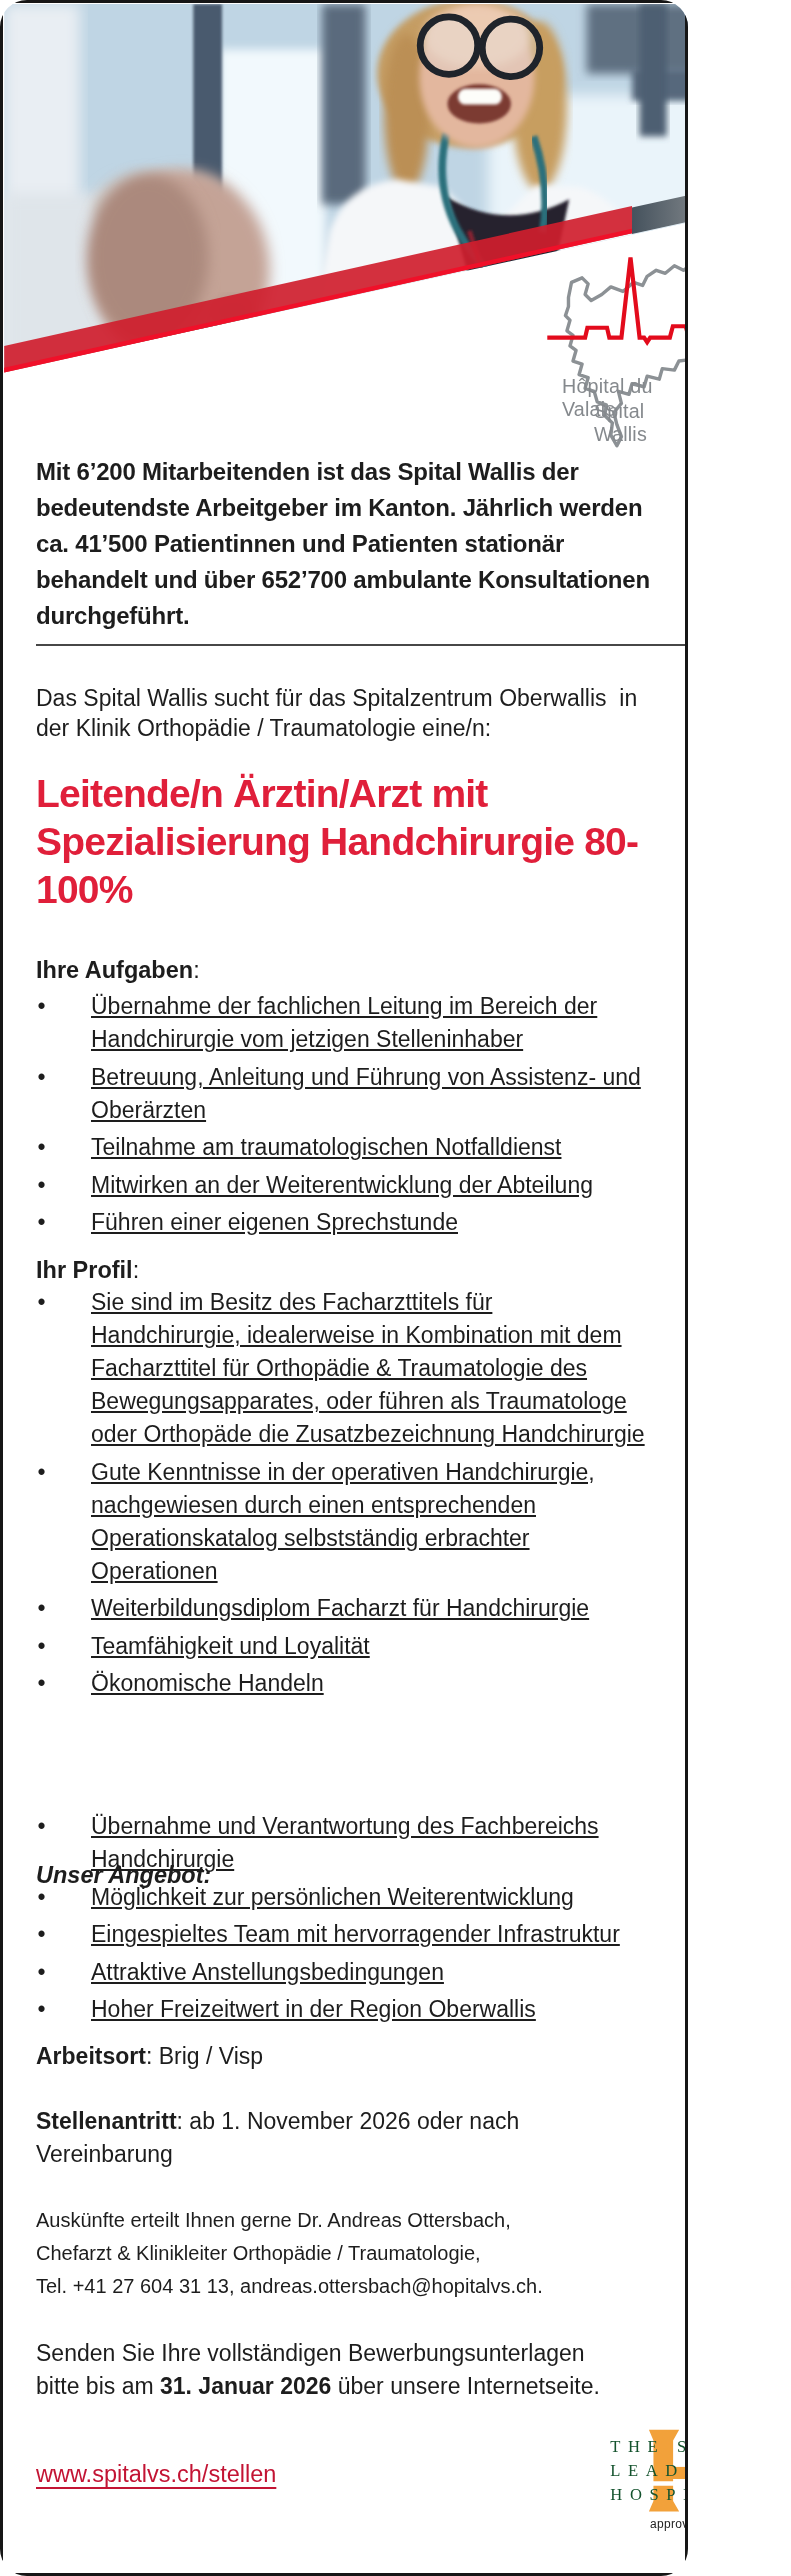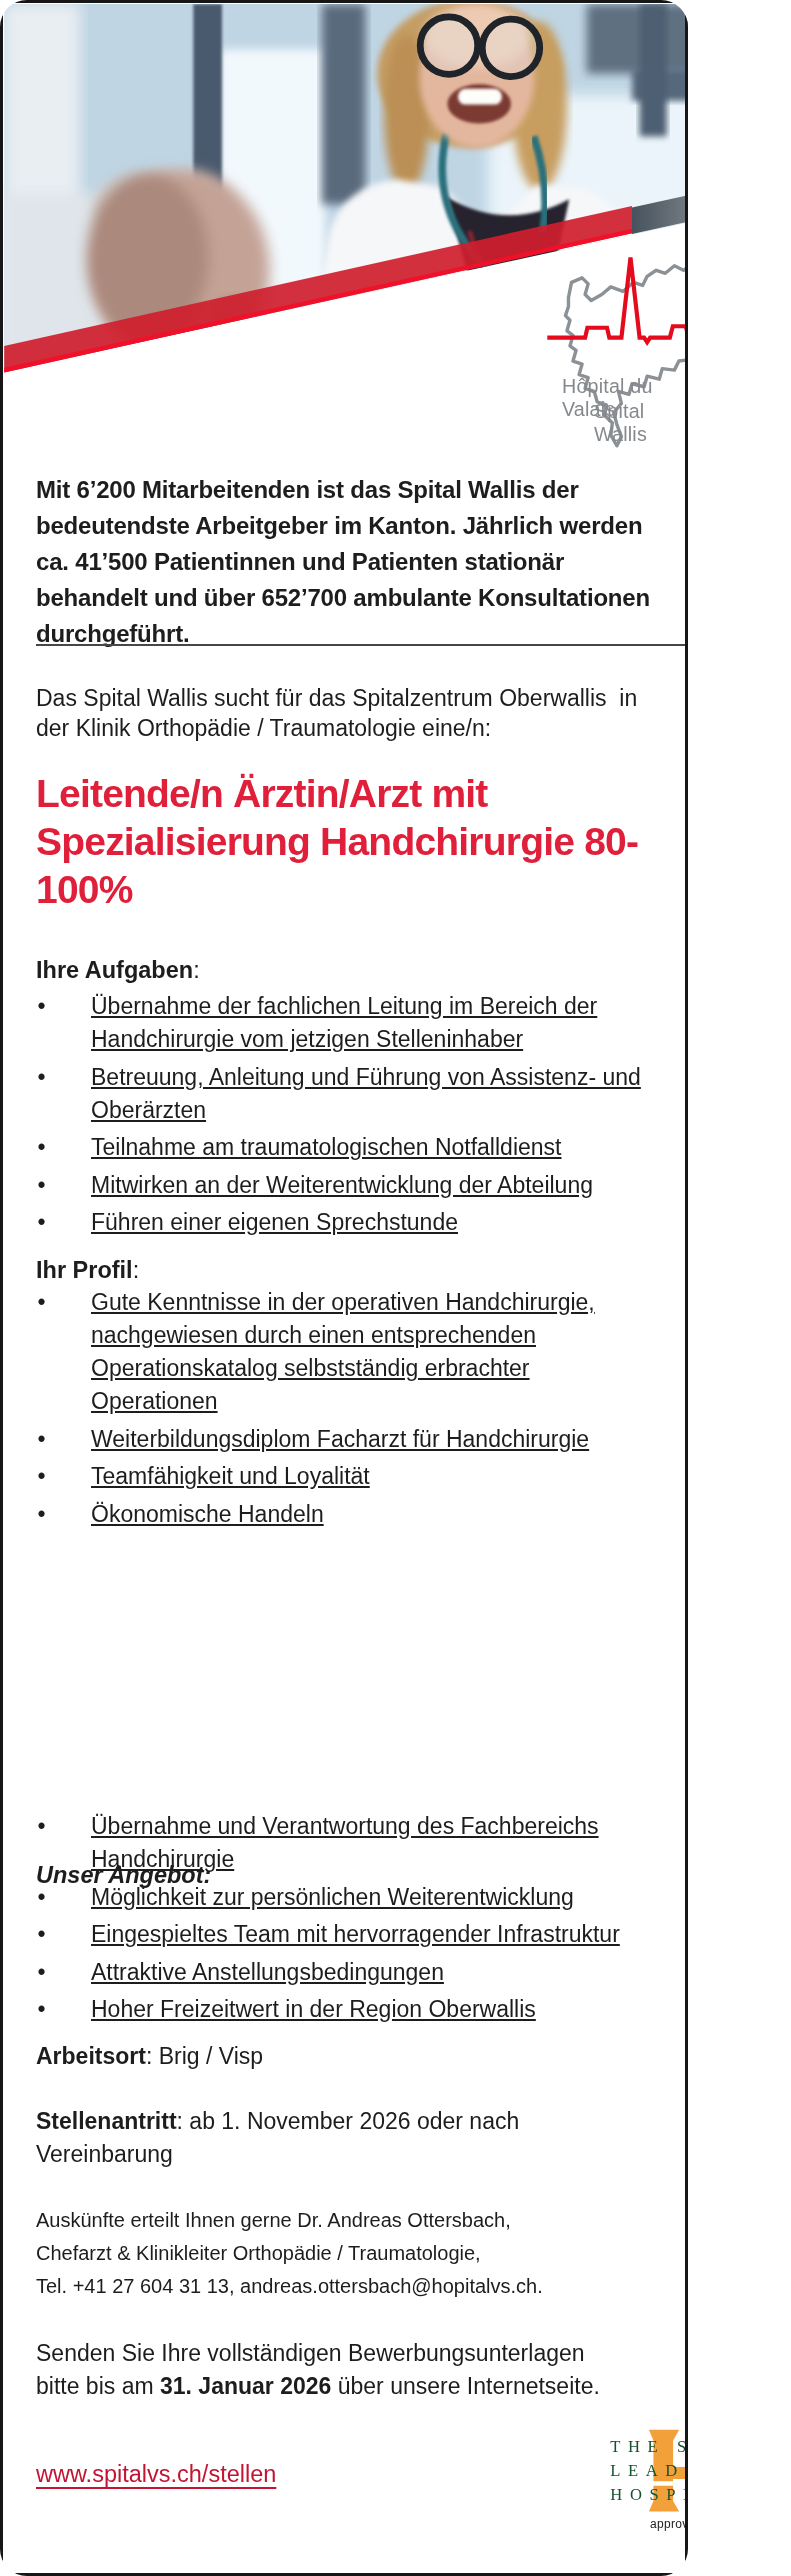--- a/index.html
+++ b/index.html
@@ -6,21 +6,21 @@
   #page{
     position:relative;width:688px;height:2576px;background:#ffffff;overflow:hidden;
     font-family:"Liberation Sans","DejaVu Sans",sans-serif;color:var(--text,#1d1d1d);border-radius:27px;
   }
   #frame{position:absolute;inset:0;border:3.8px solid var(--frame,#161616);box-sizing:border-box;pointer-events:none;z-index:50;}
   #header-art{position:absolute;left:3.8px;top:3.8px;z-index:1;}
   .hv-logo-line{position:absolute;left:562px;color:var(--logo_text_gray,#85898d);font-size:19.7px;line-height:23px;letter-spacing:0.2px;z-index:2;}
   #hv-line1{top:375px;} #hv-line2{top:400px;margin-left:32px;}
 
   .abs{position:absolute;left:36px;white-space:pre-wrap;}
-  #intro{top:472px;width:726px;font-size:24px;line-height:36px;font-weight:bold;letter-spacing:-0.2px;}
+  #intro{top:454px;width:726px;font-size:24px;line-height:36px;font-weight:bold;letter-spacing:-0.2px;}
   #rule{position:absolute;left:36px;top:644px;width:713px;height:1.5px;background:#474747;}
   #seek{top:683px;width:726px;font-size:23px;line-height:30px;}
   #job-title{top:770px;width:726px;font-size:39px;line-height:48px;font-weight:bold;letter-spacing:-0.8px;color:var(--title_red,#e01f3a);}
   .sect-head{font-size:23.5px;line-height:30px;}
   .sect-head b{font-weight:bold;}
   #head-aufgaben{top:955px;} #head-profil{top:1255px;} #head-angebot{top:1860px;font-style:italic;}
   ul.blist{position:absolute;left:36px;margin:0;padding:0;list-style:none;width:719px;}
   #list-aufgaben{top:990px;} #list-profil{top:1286px;} #list-angebot{top:1810px;}
   ul.blist li{position:relative;padding-left:55px;margin:0 0 4.5px 0;font-size:23px;line-height:33px;white-space:pre-wrap;text-decoration:underline;}
   ul.blist li::before{content:"\2022";position:absolute;left:1.5px;top:0;}
@@ -143,20 +143,25 @@
 Handchirurgie vom jetzigen Stelleninhaber</li>
     <li>Betreuung, Anleitung und Führung von Assistenz- und
 Oberärzten</li>
     <li>Teilnahme am traumatologischen Notfalldienst</li>
     <li>Mitwirken an der Weiterentwicklung der Abteilung</li>
     <li>Führen einer eigenen Sprechstunde</li>
   </ul>
 
   <div class="abs sect-head" id="head-profil"><b>Ihr Profil</b><span>:</span></div>
   <ul class="blist" id="list-profil">
+    <li>Sie sind im Besitz des Facharzttitels für
+Handchirurgie, idealerweise in Kombination mit dem
+Facharzttitel für Orthopädie &amp; Traumatologie des
+Bewegungsapparates, oder führen als Traumatologe
+oder Orthopäde die Zusatzbezeichnung Handchirurgie</li>
     <li>Gute Kenntnisse in der operativen Handchirurgie,
 nachgewiesen durch einen entsprechenden
 Operationskatalog selbstständig erbrachter
 Operationen</li>
     <li>Weiterbildungsdiplom Facharzt für Handchirurgie</li>
     <li>Teamfähigkeit und Loyalität</li>
     <li>Ökonomische Handeln</li>
   </ul>
 
   <div class="abs sect-head" id="head-angebot"><b>Unser Angebot:</b><span></span></div>

